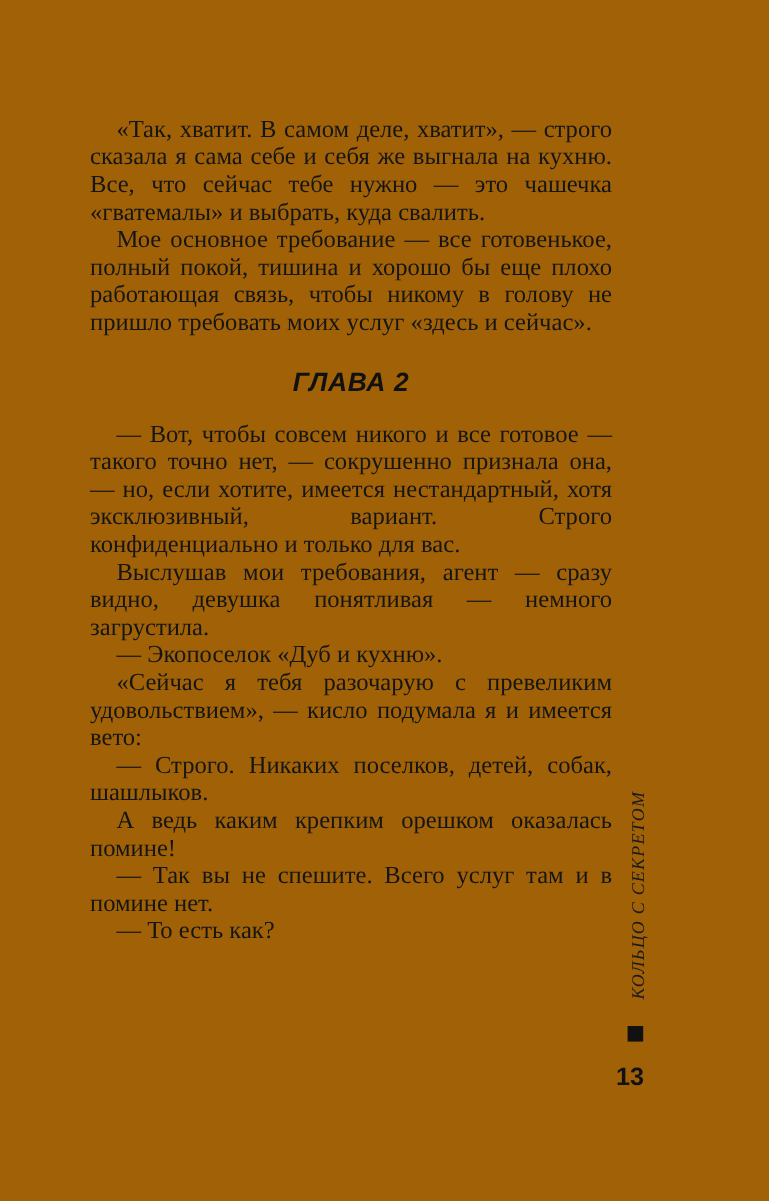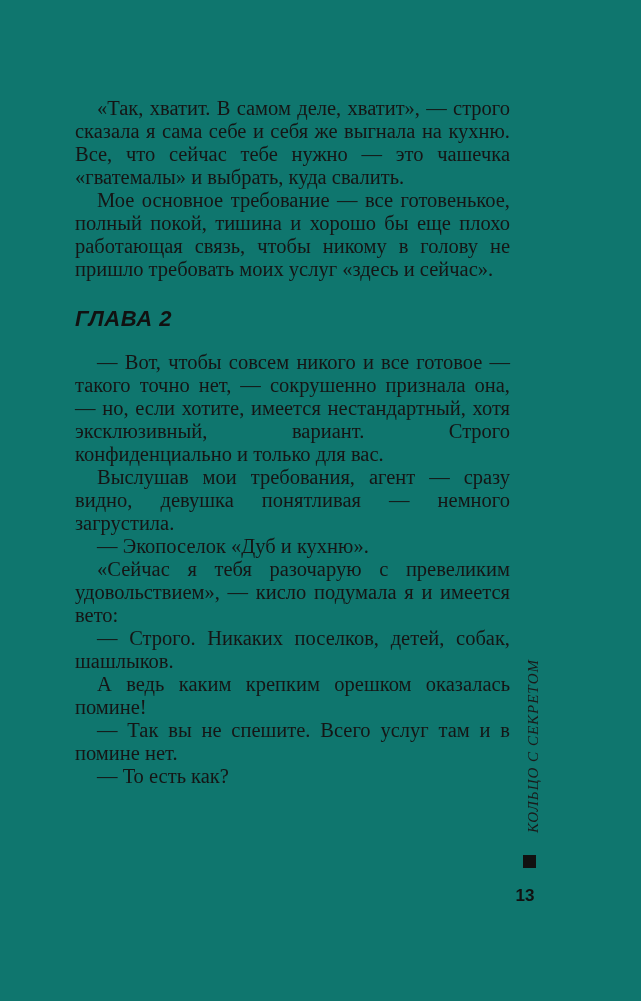--- a/index.html
+++ b/index.html
@@ -3,38 +3,38 @@
 <meta charset="utf-8">
 <style>
   html, body { margin: 0; padding: 0; }
   body {
     width: 641px; height: 1001px;
     background: #ffffff;
     position: relative;
     overflow: hidden;
     font-family: "Liberation Serif", serif;
   }
-  .page { position: absolute; inset: 0; background: #0f766e; }
+  .page { position: absolute; inset: 0; background: #a16207; }
   .textblock {
     position: absolute;
     left: 75px; top: 97px;
     width: 435px;
     color: #151515;
   }
   .para {
     margin: 0;
     text-align: justify;
     text-indent: 22px;
     font-size: 20.5px;
     line-height: 23px;
     font-family: "Liberation Serif", serif;
   }
   .chapter-heading {
     margin: 26px 0 20px 0;
-    text-align: left;
+    text-align: center;
     font-family: "Liberation Sans", sans-serif;
     font-weight: bold;
     font-style: italic;
     font-size: 22px;
     line-height: 24px;
     color: #111111;
     letter-spacing: 0.5px;
   }
   .running-title {
     position: absolute;
@@ -56,21 +56,21 @@
     width: 13px; height: 13px;
     background: #111111;
   }
   .page-number {
     position: absolute;
     left: 505px; top: 886px;
     width: 40px;
     text-align: center;
     font-family: "Liberation Sans", sans-serif;
     font-weight: bold;
-    font-size: 17px;
+    font-size: 21px;
     color: #111111;
   }
 </style>
 </head>
 <body>
 
 <div class="page">
 
   <div class="textblock">
     <p class="para">«Так, хватит. В самом деле, хватит», — строго сказала я сама себе и себя же выгнала на кухню. Все, что сейчас тебе нужно — это чашечка «гватемалы» и выбрать, куда свалить.</p>

